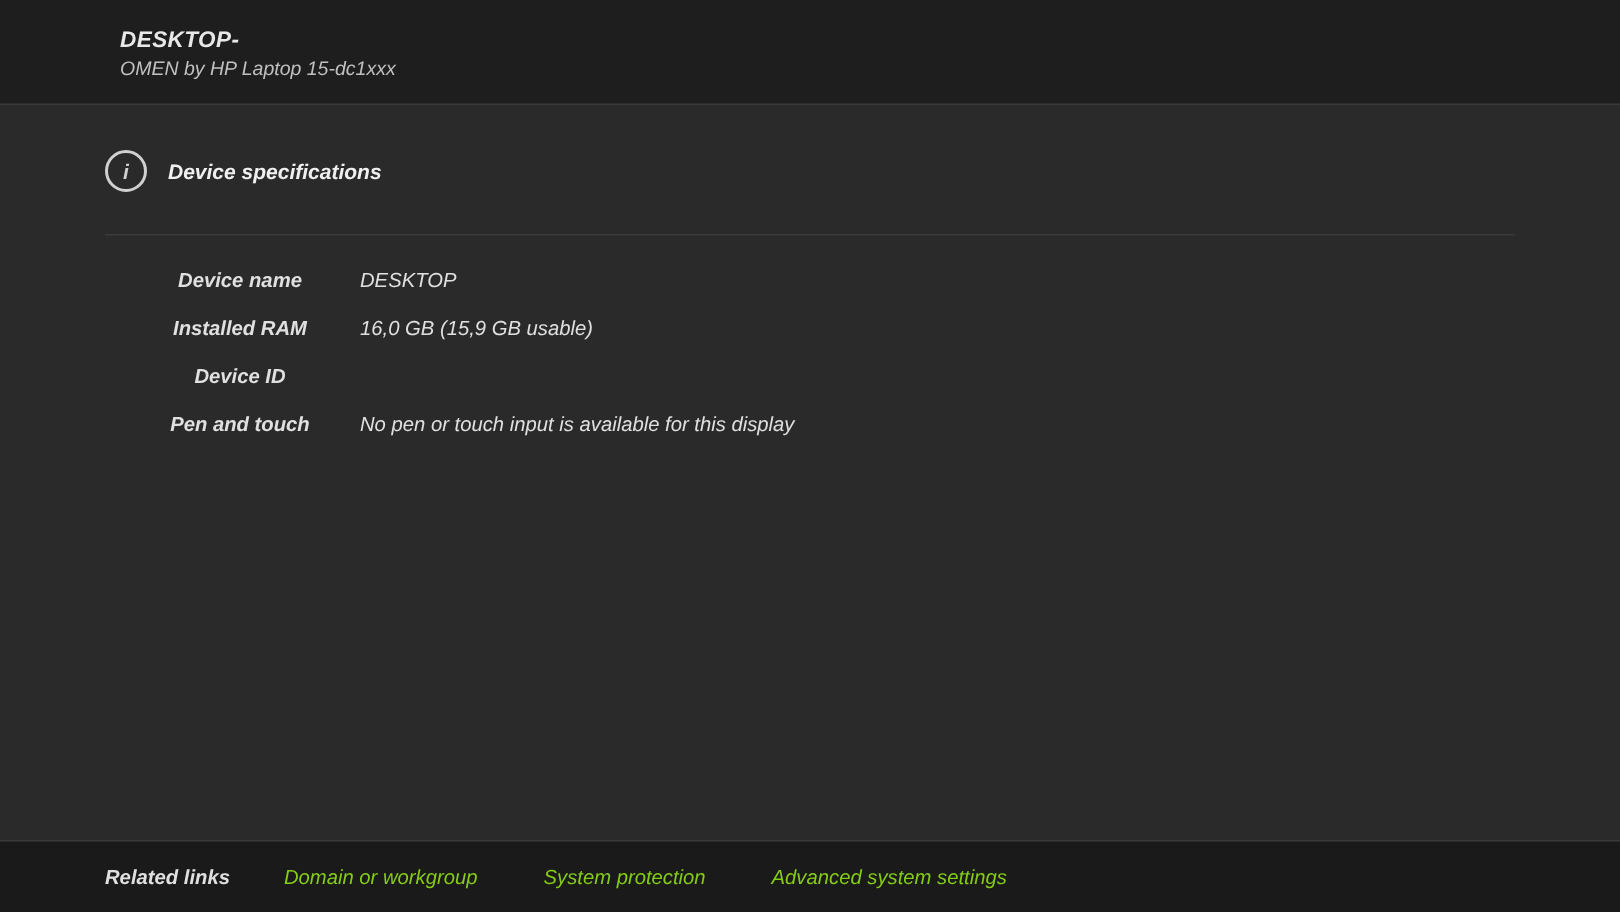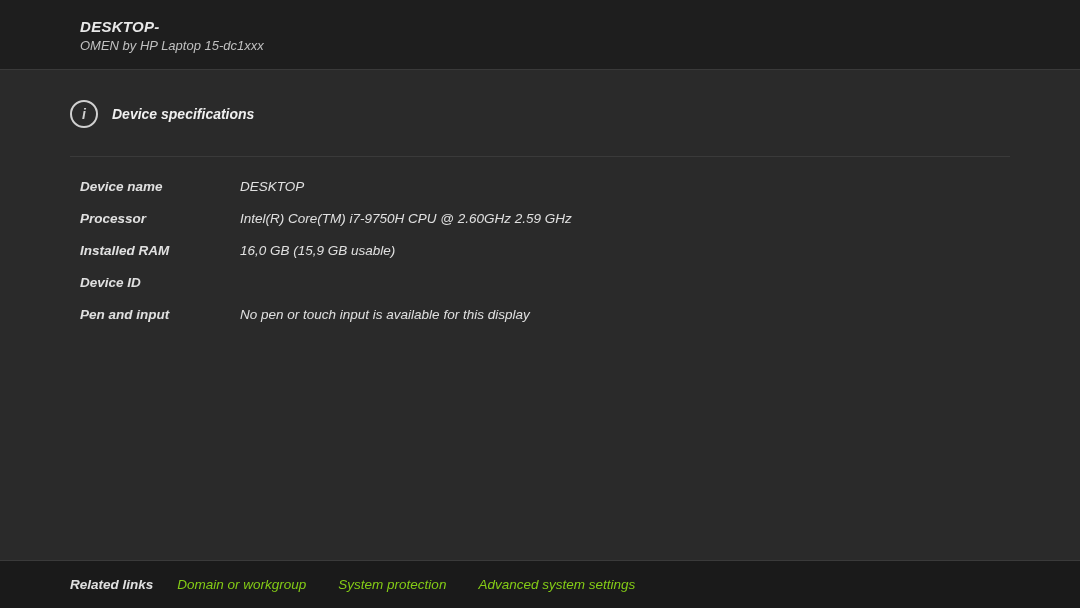--- a/index.html
+++ b/index.html
@@ -76,20 +76,21 @@
 
     .specs-table {
       padding-left: 10px;
     }
 
     .spec-row {
       display: flex;
       align-items: flex-start;
       margin-bottom: 10px;
       min-height: 22px;
+      text-align: center;
     }
 
     .spec-label {
       font-size: 13.5px;
       font-weight: 700;
       color: #e0e0e0;
       width: 160px;
       flex-shrink: 0;
     }
 
@@ -101,21 +102,21 @@
 
     .bottom-bar {
       position: absolute;
       bottom: 0;
       left: 0;
       right: 0;
       background: #1a1a1a;
       padding: 16px 70px;
       display: flex;
       align-items: center;
-      gap: 4px;
+      gap: 16px;
       border-top: 1px solid #3a3a3a;
     }
 
     .related-links-label {
       font-size: 13.5px;
       font-weight: 700;
       color: #e0e0e0;
       margin-right: 20px;
     }
 
@@ -144,33 +145,29 @@
   </div>
 
   <div class="divider"></div>
 
   <div class="specs-table">
   <div class="spec-row">
         <div class="spec-label">Device name</div>
         <div class="spec-value">DESKTOP</div>
       </div>
       <div class="spec-row">
-        <div class="spec-label">Processor</div>
-        <div class="spec-value">Intel(R) Core(TM) i7-9750H CPU @ 2.60GHz   2.59 GHz</div>
-      </div>
-      <div class="spec-row">
         <div class="spec-label">Installed RAM</div>
         <div class="spec-value">16,0 GB (15,9 GB usable)</div>
       </div>
       <div class="spec-row">
         <div class="spec-label">Device ID</div>
         <div class="spec-value"></div>
       </div>
       <div class="spec-row">
-        <div class="spec-label">Pen and input</div>
+        <div class="spec-label">Pen and touch</div>
         <div class="spec-value">No pen or touch input is available for this display</div>
       </div>
     </div>
 </div>
 
 <div class="bottom-bar">
   <span class="related-links-label">Related links</span>
   <a class="bottom-link">Domain or workgroup</a>
   <a class="bottom-link">System protection</a>
   <a class="bottom-link">Advanced system settings</a>

